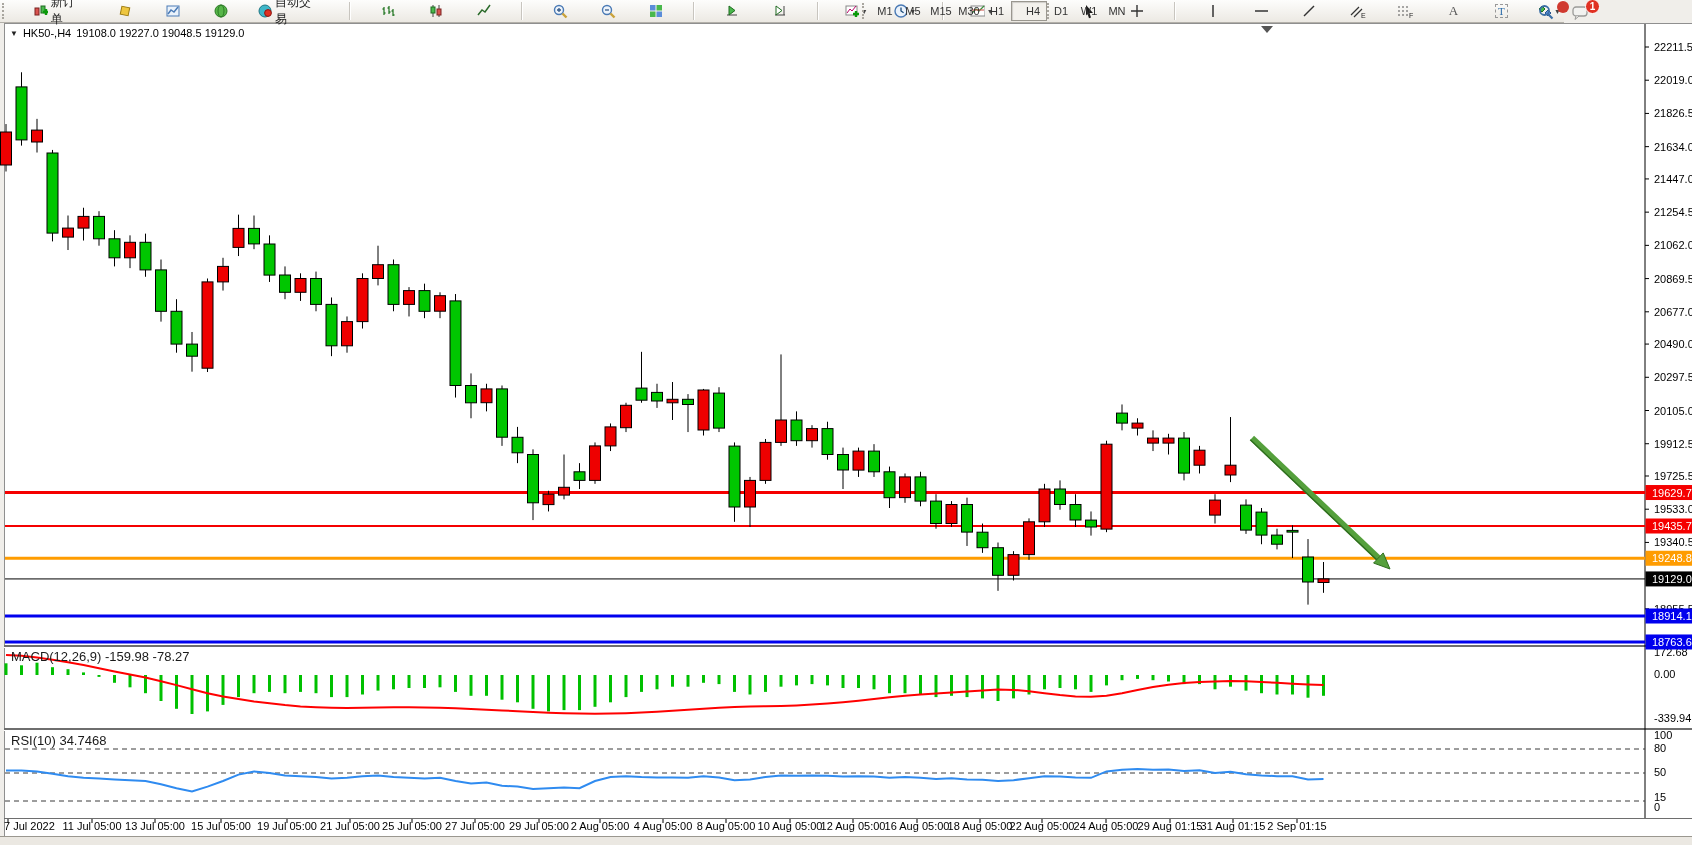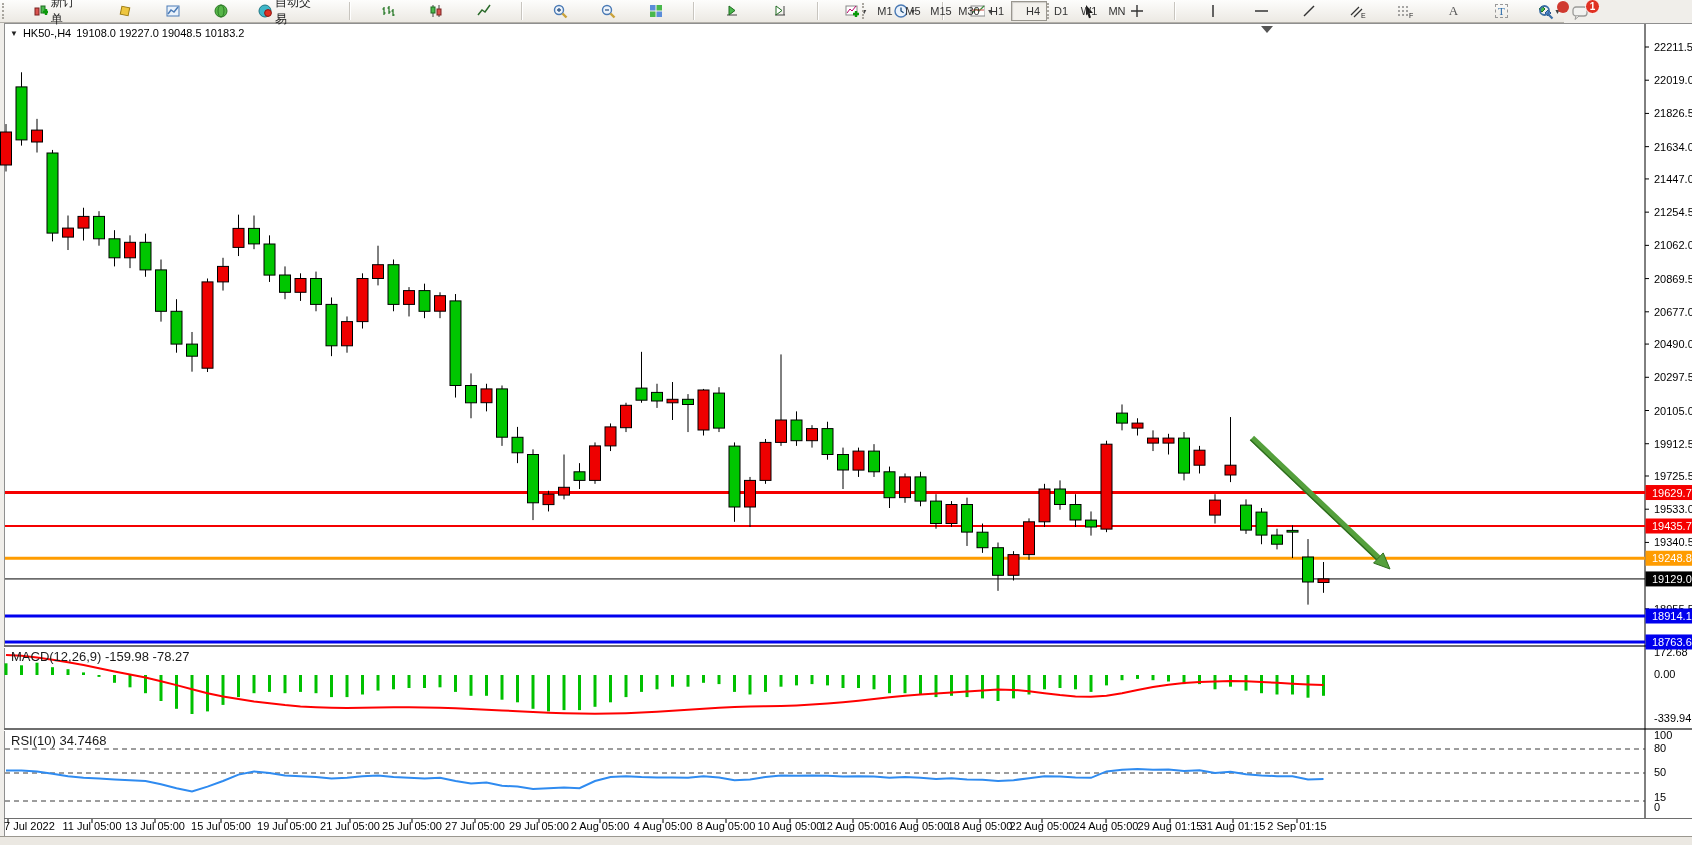--- a/index.html
+++ b/index.html
@@ -240,21 +240,21 @@
     </div>
   </div>
   <div class="cornerdot"></div>
 </div>
 
 <div class="chartwin"></div>
 
 <div class="charttitle">
   <span class="mk">▼</span>
   <span>HK50-,H4</span>
-  <span>19108.0 19227.0 19048.5 10183.2</span>
+  <span>19108.0 19227.0 19048.5 19129.0</span>
 </div>
 
 <div class="indlabel" style="left:11px;top:649px;">MACD(12,26,9) -159.98 -78.27</div>
 <div class="indlabel" style="left:11px;top:733px;">RSI(10) 34.7468</div>
 
 <svg id="chart-svg" width="1692" height="845">
     <g>
       <rect x="4" y="645" width="1688" height="2" fill="#6e6e6e"></rect>
       <rect x="4" y="647" width="1688" height="1" fill="#ffffff"></rect>
       <rect x="4" y="728" width="1688" height="2" fill="#6e6e6e"></rect>

